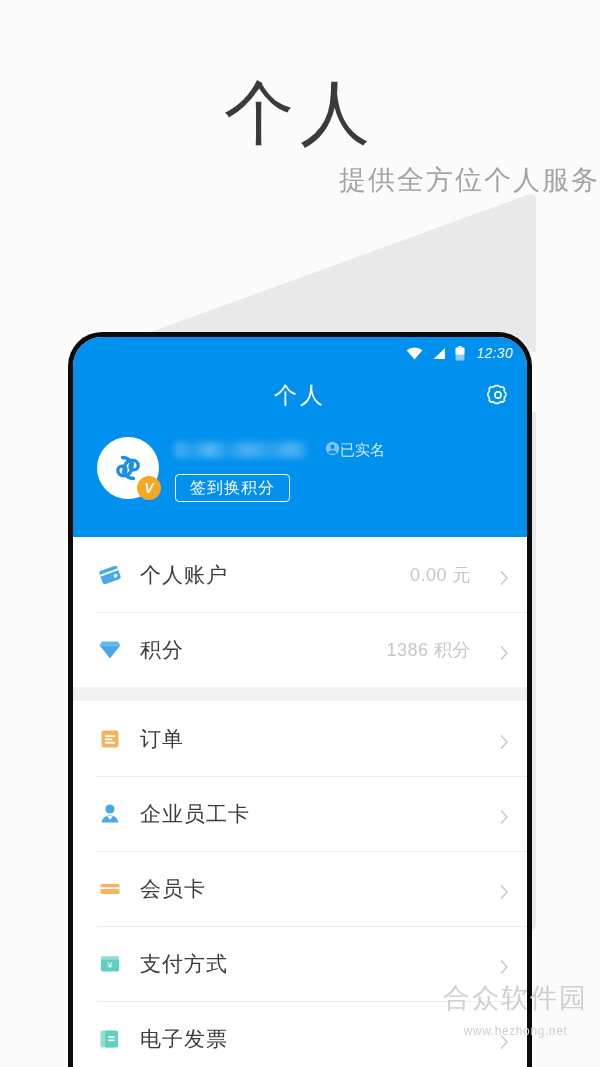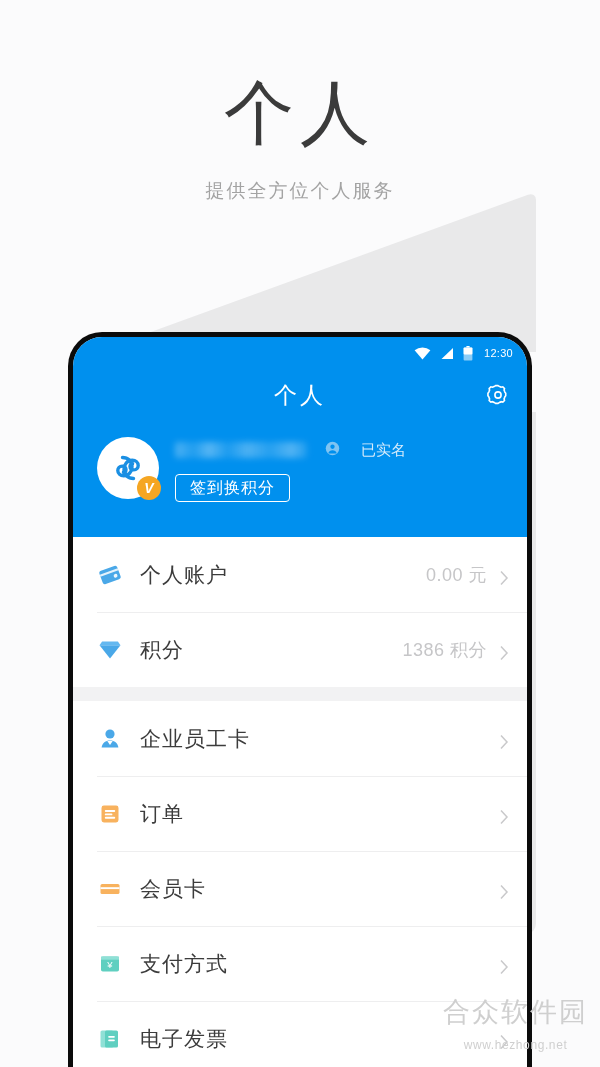--- a/index.html
+++ b/index.html
@@ -15,25 +15,26 @@
   .promo { position: absolute; top: 0; left: 0; width: 600px; text-align: center; }
   .promo-title {
     margin-top: 78px;
     font-size: 70px;
     line-height: 1.0;
     letter-spacing: 6px;
     color: #3b3b3b;
     font-weight: 400;
   }
   .promo-sub {
-    margin-top: 30px;
-    font-size: 19px;
+    margin-top: 14px;
+    font-size: 27px;
     letter-spacing: 2px;
     color: #a3a3a3;
     font-weight: 400;
+    text-align: right;
   }
 
   
   .phone-shadow {
     position: absolute;
     left: 96px; top: 352px;
     width: 440px; height: 740px;
     background: #e9e9ea;
     transform: skewY(-20deg);
     transform-origin: left top;
@@ -71,21 +72,21 @@
   .statusbar {
     height: 32px;
     background: #0090ee;
     display: flex;
     align-items: center;
     justify-content: flex-end;
     padding: 0 14px 0 0;
     gap: 9px;
   }
   .sb-icon { display: flex; align-items: center; }
-  .sb-time { color: #ffffff; font-size: 11px; letter-spacing: .3px; margin-left: 2px; }
+  .sb-time { color: #ffffff; font-size: 14px; letter-spacing: .3px; margin-left: 2px; font-style: italic; }
 
   
   .appbar {
     height: 52px;
     background: #0090ee;
     position: relative;
     display: flex;
     align-items: center;
     justify-content: center;
   }
@@ -127,21 +128,21 @@
   .name-blur {
     width: 132px; height: 16px;
     border-radius: 3px;
     background: linear-gradient(90deg,
       rgba(255,255,255,.30) 0%, rgba(255,255,255,.12) 14%,
       rgba(255,255,255,.34) 26%, rgba(255,255,255,.10) 40%,
       rgba(255,255,255,.30) 55%, rgba(255,255,255,.14) 72%,
       rgba(255,255,255,.32) 88%, rgba(255,255,255,.12) 100%);
     filter: blur(3px);
   }
-  .verified { display: flex; align-items: center; gap: 21px; margin-left: 18px; }
+  .verified { display: flex; align-items: center; gap: 0; margin-left: 18px; }
   .verified-text { color: #d7ecfb; font-size: 15px; }
   .signin-btn {
     display: inline-flex; align-items: center; justify-content: center;
     margin-top: 13px;
     height: 28px;
     padding: 8px 14px;
     border: 1px solid #ffffff;
     border-radius: 4px;
     color: #ffffff;
     font-size: 16px;
@@ -160,27 +161,27 @@
     background: #ffffff;
     position: relative;
   }
   .row + .row::before {
     content: "";
     position: absolute; left: 24px; right: 0; top: 0;
     height: 1px; background: #eeeeef;
   }
   .row-icon { width: 26px; height: 26px; flex: 0 0 26px; display: flex; align-items: center; justify-content: center; }
   .row-label { margin-left: 17px; font-size: 21px; color: #3c3c3c; letter-spacing: 1px; flex: 1; }
-  .row-value { font-size: 18px; color: #c6c6c8; margin-right: 12px; letter-spacing: .5px; }
+  .row-value { font-size: 18px; color: #c6c6c8; margin-right: 28px; letter-spacing: .5px; }
   .chev { width: 10px; height: 10px; flex: 0 0 10px; }
 
   
   .watermark {
     position: absolute;
-    right: 12px; bottom: 10px;
+    right: 12px; bottom: 24px;
     text-align: center;
     z-index: 9;
     pointer-events: none;
   }
   .wm-main { font-size: 27px; color: #cfcfcf; letter-spacing: 2px; line-height: 1.1; }
   .wm-sub { font-size: 12px; color: #cfcfcf; letter-spacing: .6px; margin-top: 10px; }
 </style>
 </head>
 <body>
 
@@ -294,55 +295,55 @@
             </span>
           </div>
         </div>
 
         <div class="group-gap"></div>
 
         <div class="group">
           <div class="row">
             <span class="row-icon">
               <svg width="26" height="26" viewBox="0 0 26 26">
-                <circle cx="13" cy="8" r="4.6" fill="#4aa8e8"></circle>
-                <path d="M4.6 21.5c.6-4.4 4-7 8.4-7s7.8 2.6 8.4 7z" fill="#4aa8e8"></path>
-                <path d="M10.3 14.9 13 19l2.7-4.1" fill="#ffffff"></path>
-              </svg>
-            </span>
-            <span class="row-label">企业员工卡</span>
-            <span class="row-value"></span>
-            <span class="chev">
-              <svg width="10" height="16" viewBox="0 0 10 16" fill="none" stroke="#c9c9cb" stroke-width="1.5">
-                  <path d="M2 1.5 8 8l-6 6.5"></path>
-                </svg>
-            </span>
-          </div>
-
-          <div class="row">
-            <span class="row-icon">
-              <svg width="26" height="26" viewBox="0 0 26 26">
                 <rect x="4.5" y="4.5" width="17" height="17" rx="2.4" fill="#f8b25e"></rect>
                 <rect x="7.8" y="9" width="10.4" height="1.9" rx=".9" fill="#ffffff"></rect>
                 <rect x="7.8" y="12.4" width="7.6" height="1.9" rx=".9" fill="#ffffff"></rect>
                 <rect x="7.8" y="15.8" width="10.4" height="1.9" rx=".9" fill="#ffffff"></rect>
               </svg>
             </span>
             <span class="row-label">订单</span>
             <span class="row-value"></span>
             <span class="chev">
               <svg width="10" height="16" viewBox="0 0 10 16" fill="none" stroke="#c9c9cb" stroke-width="1.5">
                   <path d="M2 1.5 8 8l-6 6.5"></path>
                 </svg>
             </span>
           </div>
 
           <div class="row">
             <span class="row-icon">
               <svg width="26" height="26" viewBox="0 0 26 26">
+                <circle cx="13" cy="8" r="4.6" fill="#4aa8e8"></circle>
+                <path d="M4.6 21.5c.6-4.4 4-7 8.4-7s7.8 2.6 8.4 7z" fill="#4aa8e8"></path>
+                <path d="M10.3 14.9 13 19l2.7-4.1" fill="#ffffff"></path>
+              </svg>
+            </span>
+            <span class="row-label">企业员工卡</span>
+            <span class="row-value"></span>
+            <span class="chev">
+              <svg width="10" height="16" viewBox="0 0 10 16" fill="none" stroke="#c9c9cb" stroke-width="1.5">
+                  <path d="M2 1.5 8 8l-6 6.5"></path>
+                </svg>
+            </span>
+          </div>
+
+          <div class="row">
+            <span class="row-icon">
+              <svg width="26" height="26" viewBox="0 0 26 26">
                 <rect x="3.5" y="8" width="19" height="10" rx="1.6" fill="#f8b25e"></rect>
                 <rect x="3.5" y="11.2" width="19" height="1.9" fill="#ffffff"></rect>
               </svg>
             </span>
             <span class="row-label">会员卡</span>
             <span class="row-value"></span>
             <span class="chev">
               <svg width="10" height="16" viewBox="0 0 10 16" fill="none" stroke="#c9c9cb" stroke-width="1.5">
                   <path d="M2 1.5 8 8l-6 6.5"></path>
                 </svg>

